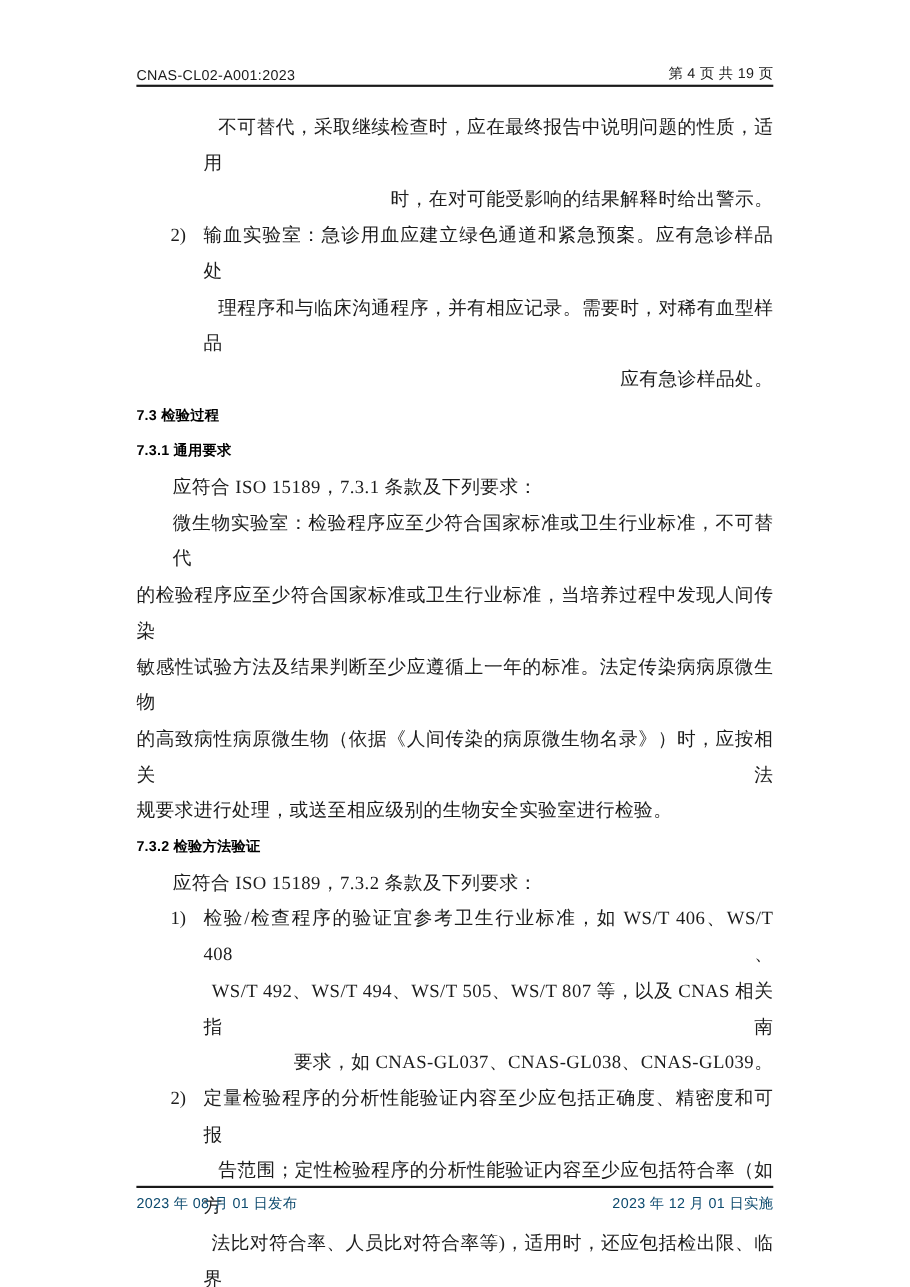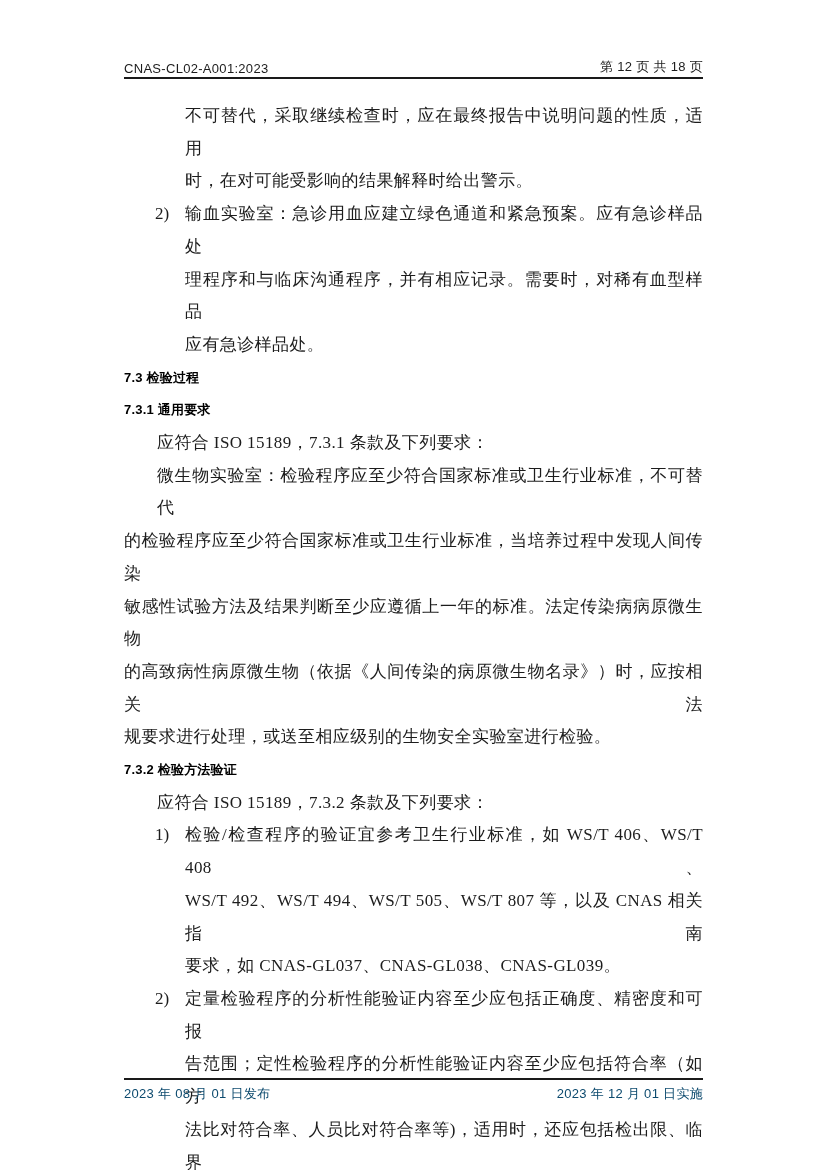--- a/index.html
+++ b/index.html
@@ -73,21 +73,21 @@
     letter-spacing: 0.4px;
   }
   .ln { white-space: nowrap; }
   .fill {
     white-space: normal;
     text-align: justify;
     text-align-last: justify;
     text-justify: inter-character;
   }
   .ind  { padding-left: 33px; font-family: Liberation Serif, serif; }   
-  .hang { padding-left: 61px; }   
+  .hang { padding-left: 61px; text-align: right; }   
   .li   { position: relative; padding-left: 61px; }
   .li .mk {
     position: absolute;
     left: 31px;
     top: 0;
     letter-spacing: 0;
   }
   .h {
     font-family: "Liberation Sans", "DejaVu Sans", sans-serif;
     font-weight: bold;
@@ -96,21 +96,21 @@
     letter-spacing: 0.2px;
   }
 </style>
 </head>
 <body>
 
 <div class="page">
 
   <div class="hdr">
     <span>CNAS-CL02-A001:2023</span>
-    <span>第 12 页 共 18 页</span>
+    <span>第 4 页 共 19 页</span>
   </div>
   <div class="hdr-rule"></div>
 
   <div class="doc">
     <div class="ln hang fill">不可替代，采取继续检查时，应在最终报告中说明问题的性质，适用</div>
     <div class="ln hang">时，在对可能受影响的结果解释时给出警示。</div>
 
     <div class="ln li fill"><span class="mk">2)</span><span>输血实验室：急诊用血应建立绿色通道和紧急预案。应有急诊样品处</span></div>
     <div class="ln hang fill">理程序和与临床沟通程序，并有相应记录。需要时，对稀有血型样品</div>
     <div class="ln hang">应有急诊样品处。</div>

